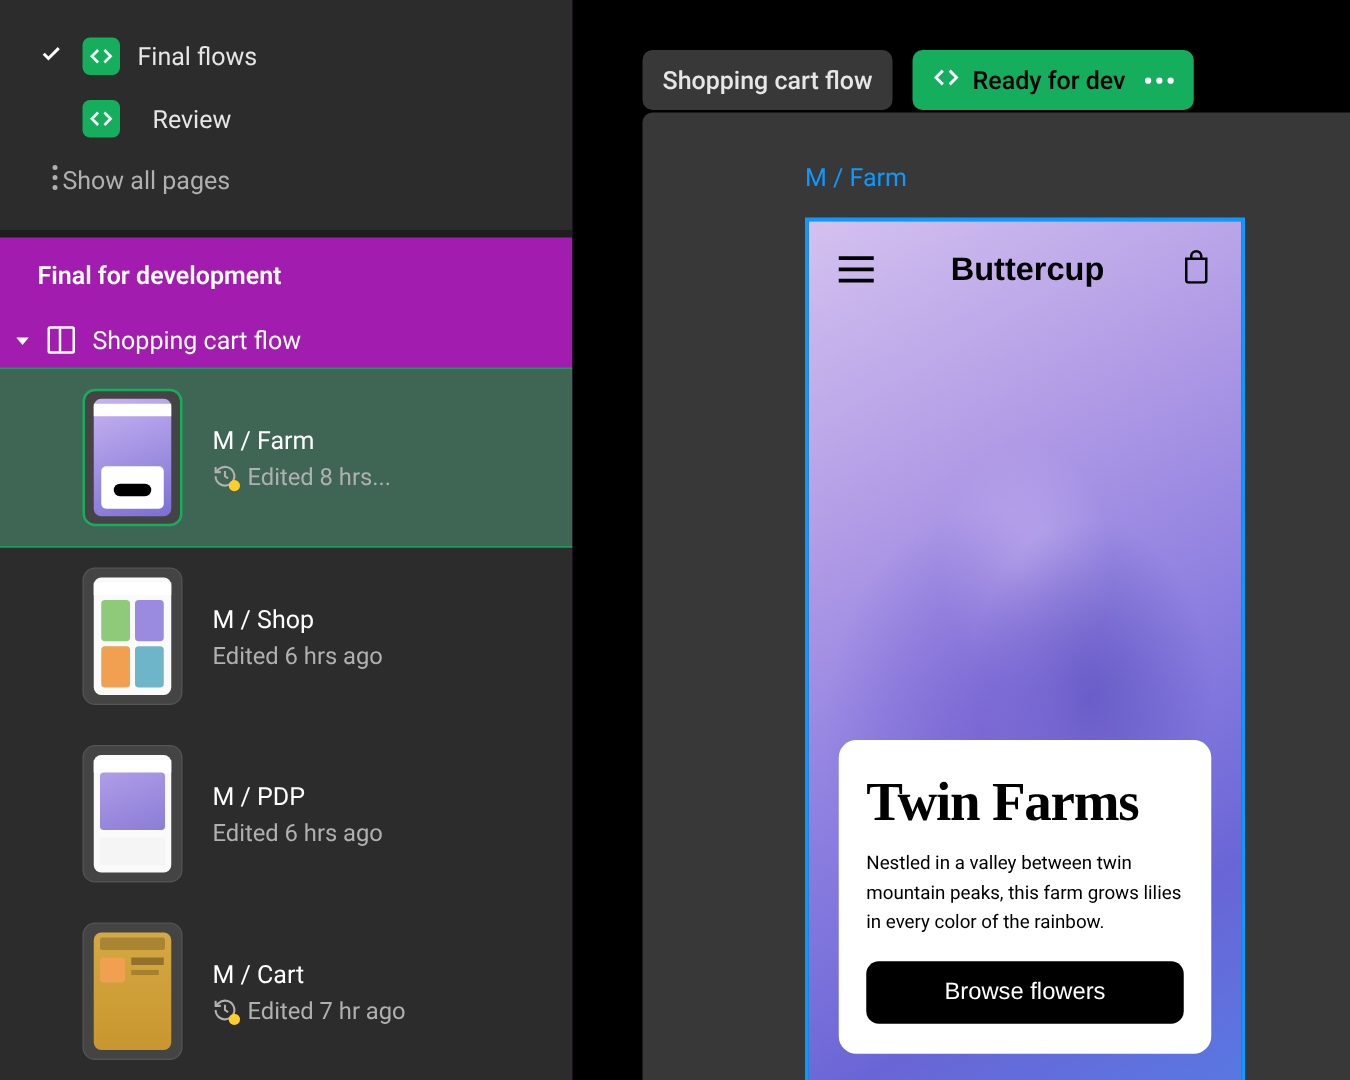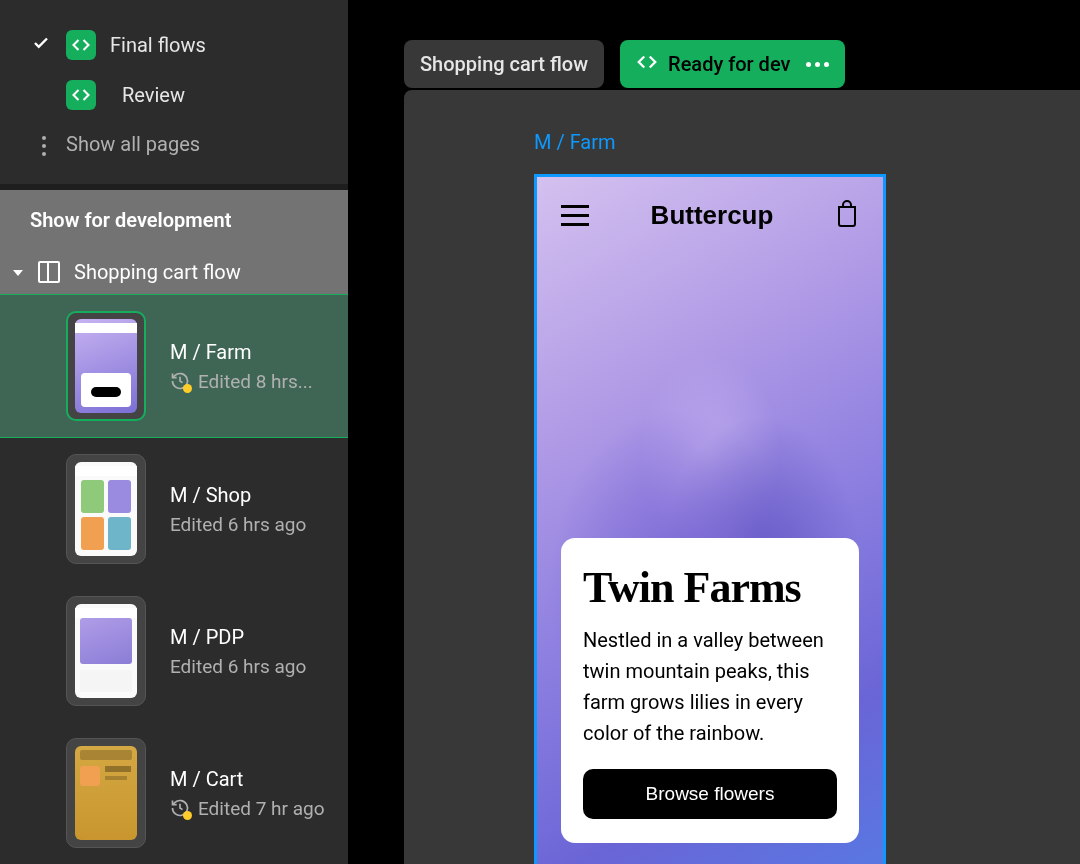--- a/index.html
+++ b/index.html
@@ -7,22 +7,22 @@
     width: 1080px; height: 864px;
     background: #000;
     font-family: -apple-system, BlinkMacSystemFont, "Segoe UI", Roboto, sans-serif;
     color: #fff;
     overflow: hidden;
     display: flex;
   }
 
   
   .sidebar {
-    width: 348px;
-    background: #737373;
+    width: 458px;
+    background: #a21caf;
     display: flex;
     flex-direction: column;
   }
   .pages-block { padding: 20px 30px 16px 30px; background: #2c2c2c; }
   .page-row {
     display: flex; align-items: center; gap: 14px;
     padding: 10px 0;
     font-size: 20px;
     cursor: pointer;
   }
@@ -31,21 +31,21 @@
   .code-badge {
     width: 30px; height: 30px; border-radius: 6px;
     background: #14ae5c;
     display: flex; align-items: center; justify-content: center;
     flex-shrink: 0;
   }
   .code-badge svg { width: 20px; height: 20px; }
   .page-row.indent { padding-left: 36px; gap: 26px; }
   .page-row .label { color: #e6e6e6; }
   .show-all-row {
-    display: flex; align-items: flex-end; gap: 20px;
+    display: flex; align-items: flex-start; gap: 4px;
     padding: 12px 0 12px 8px;
     color: #b0b0b0; font-size: 20px;
     cursor:pointer;
   }
   .kebab-dots { display:flex; flex-direction:column; gap:4px; margin-left:4px; }
   .kebab-dots span { width:4px; height:4px; background:#b0b0b0; border-radius:50%; }
 
   .section-gap { height: 20px; background:#1e1e1e; }
 
   .section-header {
@@ -181,21 +181,21 @@
     position:absolute; left:24px; right:24px; bottom:24px;
     background:#fff; border-radius:14px;
     padding:24px 22px 24px 22px;
     color:#000;
   }
   .hero-card h1{
     font-family: Liberation Serif, serif;
     font-size:44px; font-weight:900; margin-bottom:12px;
     letter-spacing:-1px;
   }
-  .hero-card p{ font-size:20px; line-height:1.55; margin-bottom:20px; }
+  .hero-card p{ font-size:15px; line-height:1.55; margin-bottom:20px; }
   .hero-btn{
     background:#000; color:#fff; border:none;
     width:100%; height:50px; border-radius:10px;
     font-size:19px; font-weight:500; cursor:pointer;
   }
 </style>
 </head>
 <body>
 
 <div class="sidebar">
@@ -233,21 +233,21 @@
           <span></span>
           <span></span>
           <span></span>
         </span>
       <span>Show all pages</span>
     </div>
   </div>
 
   <div class="section-gap"></div>
 
-  <div class="section-header">Show for development</div>
+  <div class="section-header">Final for development</div>
 
   <div class="frame-group-row">
     <span class="caret-down">
       <svg viewBox="0 0 12 12" fill="#fff">
           <polygon points="1,3 11,3 6,9"></polygon>
         </svg>
     </span>
     <span class="frame-icon"></span>
     <span>Shopping cart flow</span>
   </div>

